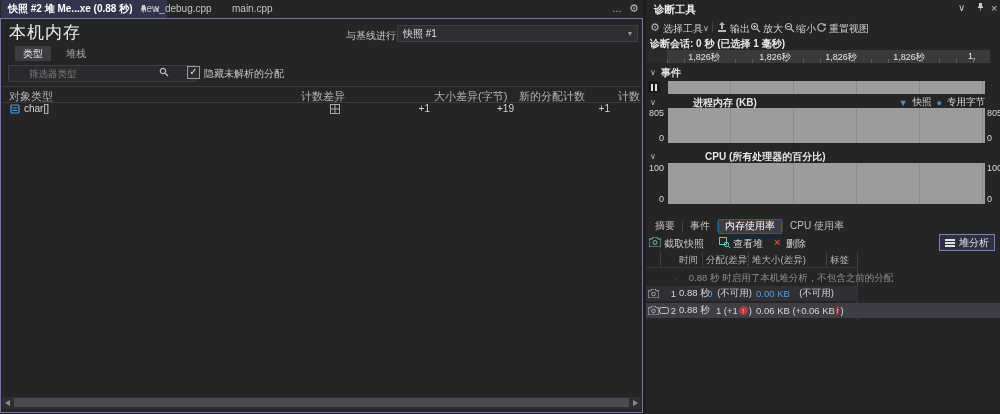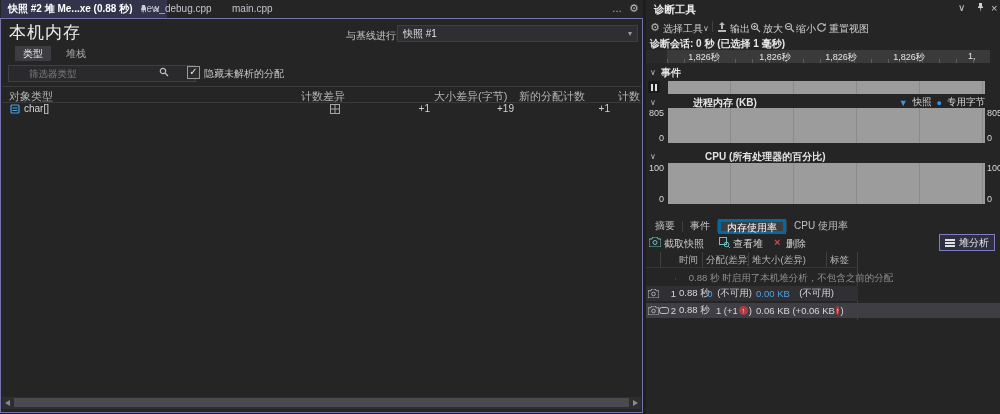--- a/index.html
+++ b/index.html
@@ -64,21 +64,21 @@
   .ev-pause i{display:block;width:2px;height:7px;background:#e0e0e0;}
   .graybar{background:#9c9c9c;background-image:repeating-linear-gradient(90deg,transparent 0 62px,#8b8b8b 62px 63px);}
   .legend{display:flex;align-items:center;gap:5px;color:#d8d8d8;font-size:9.5px;}
   .leg-tri{color:#3a96dd;font-size:9px;}
   .leg-dot{color:#3a96dd;font-size:9px;}
   .ylab{position:absolute;color:#d8d8d8;font-size:9px;}
   .ylab.l{left:0;width:18px;text-align:right;}
   .ylab.r{left:341px;}
   .rtabs{left:2px;top:219px;height:15px;display:flex;align-items:stretch;}
   .rtab{padding:1px 7px;color:#c0c0c0;line-height:12px;}
-  .rtab.sel{background:#3c3c41;border:3px solid #0369a1;color:#ffffff;padding:0 6px;}
+  .rtab.sel{background:#3c3c41;border:1px solid #0369a1;color:#ffffff;padding:0 6px;}
   .rtab-sep{width:1px;background:#3f3f46;margin:2px 0;}
   .act{top:237px;color:#d0d0d0;}
   .heap-btn{right:5px;top:234px;height:15px;display:flex;align-items:center;gap:4px;padding:0 5px;
             background:#2f2f42;border:1px solid #7d7dc0;color:#e8e8e8;}
   .sgrid{left:0;top:252px;width:211px;height:15px;display:flex;border-bottom:1px solid #34343a;}
   .sgrid .cell{border-right:1px solid #3f3f46;box-sizing:border-box;padding:2px 0 0 3px;color:#b8b8b8;font-size:9.5px;overflow:hidden;white-space:nowrap;}
   .vline{left:211px;top:252px;width:1px;height:68px;background:#3f3f46;}
   .notice{left:10px;top:272px;width:270px;text-align:center;color:#8f8f8f;font-size:9.5px;white-space:nowrap;}
   .srow{height:15px;display:flex;align-items:center;font-size:9.5px;color:#d8d8d8;}
   .srow1{left:0;top:286px;width:212px;background:#303034;}

